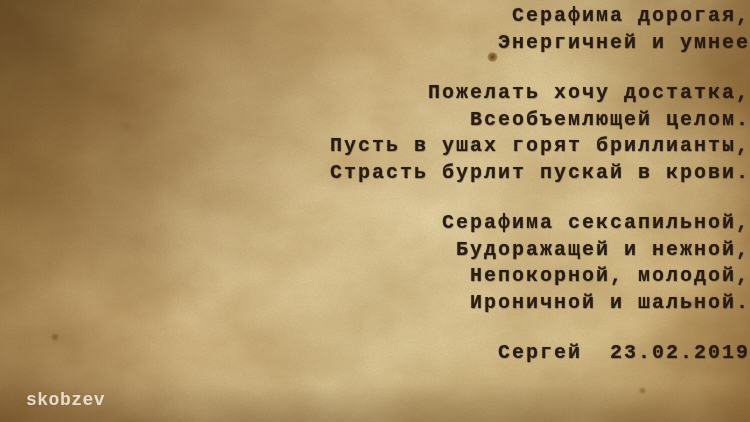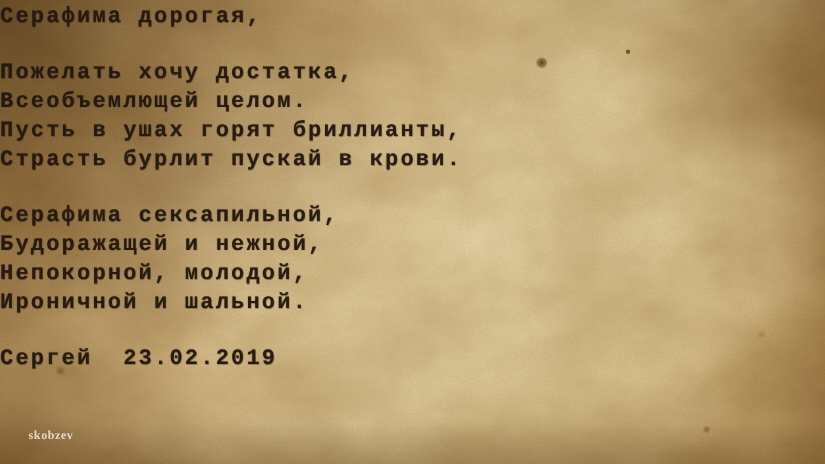--- a/index.html
+++ b/index.html
@@ -24,36 +24,36 @@
       
       linear-gradient(to top, rgba(100,66,24,0.28) 0%, rgba(0,0,0,0) 9%),
       
       radial-gradient(ellipse 55% 50% at 56% 52%, rgba(244,230,188,0.55), rgba(0,0,0,0) 100%),
       
       linear-gradient(118deg, #bd9a60 0%, #d3b682 28%, #ddc999 55%, #d8c28e 78%, #cfae74 100%);
   }
   .texture{position:absolute;inset:0;width:750px;height:422px;mix-blend-mode:multiply;pointer-events:none;}
   .stain{position:absolute;border-radius:50%;pointer-events:none;}
   .poem{
-    position:absolute;top:3px;left:0;right:0;
-    text-align:left;
+    position:absolute;top:3px;left:12px;right:0;
+    text-align:right;
     color:rgba(34,25,16,0.93);
     font-weight:700;
     font-size:20px;
     line-height:26.5px;
     letter-spacing:2px;
     text-shadow:0 0 1px rgba(34,25,16,0.55), 0.5px 0.5px 0 rgba(34,25,16,0.25);
   }
   .stanza{margin:0 0 24px 0;}
   .poem-line{white-space:pre;}
   .signature{margin-top:19px;white-space:pre;}
   .watermark{
     position:absolute;left:26px;top:390px;
-    font-family:Liberation Serif, serif;
-    font-weight:700;font-size:11px;letter-spacing:0.5px;
+    font-family:Liberation Mono, monospace;
+    font-weight:700;font-size:18px;letter-spacing:0.5px;
     color:rgba(255,253,246,0.78);
     text-shadow:0 0 2px rgba(120,90,40,0.35);
   }
 </style>
 </head>
 <body>
 
 <div class="canvas">
 
   <svg class="texture" xmlns="http://www.w3.org/2000/svg" width="750" height="422">
@@ -80,20 +80,21 @@
   <div class="stain" style="left:487px;top:52px;width:11px;height:10px;background:radial-gradient(circle,#5f3f1b 0%,rgba(120,82,34,0.55) 55%,rgba(0,0,0,0) 75%);"></div>
   <div class="stain" style="left:569px;top:45px;width:4px;height:4px;background:rgba(80,52,20,0.7);"></div>
   <div class="stain" style="left:52px;top:334px;width:6px;height:6px;background:rgba(110,70,26,0.55);filter:blur(1px);"></div>
   <div class="stain" style="left:640px;top:388px;width:5px;height:5px;background:rgba(96,62,24,0.5);filter:blur(1px);"></div>
   <div class="stain" style="left:688px;top:300px;width:9px;height:8px;background:radial-gradient(circle,rgba(150,104,46,0.5),rgba(0,0,0,0) 70%);"></div>
   <div class="stain" style="left:120px;top:120px;width:14px;height:12px;background:radial-gradient(circle,rgba(130,90,40,0.35),rgba(0,0,0,0) 70%);"></div>
 
   <div class="poem">
     <div class="stanza">
       <div class="poem-line">Серафима дорогая,</div>
+      <div class="poem-line">Энергичней и умнее</div>
     </div>
     <div class="stanza">
       <div class="poem-line">Пожелать хочу достатка,</div>
       <div class="poem-line">Всеобъемлющей целом.</div>
       <div class="poem-line">Пусть в ушах горят бриллианты,</div>
       <div class="poem-line">Страсть бурлит пускай в крови.</div>
     </div>
     <div class="stanza">
       <div class="poem-line">Серафима сексапильной,</div>
       <div class="poem-line">Будоражащей и нежной,</div>

